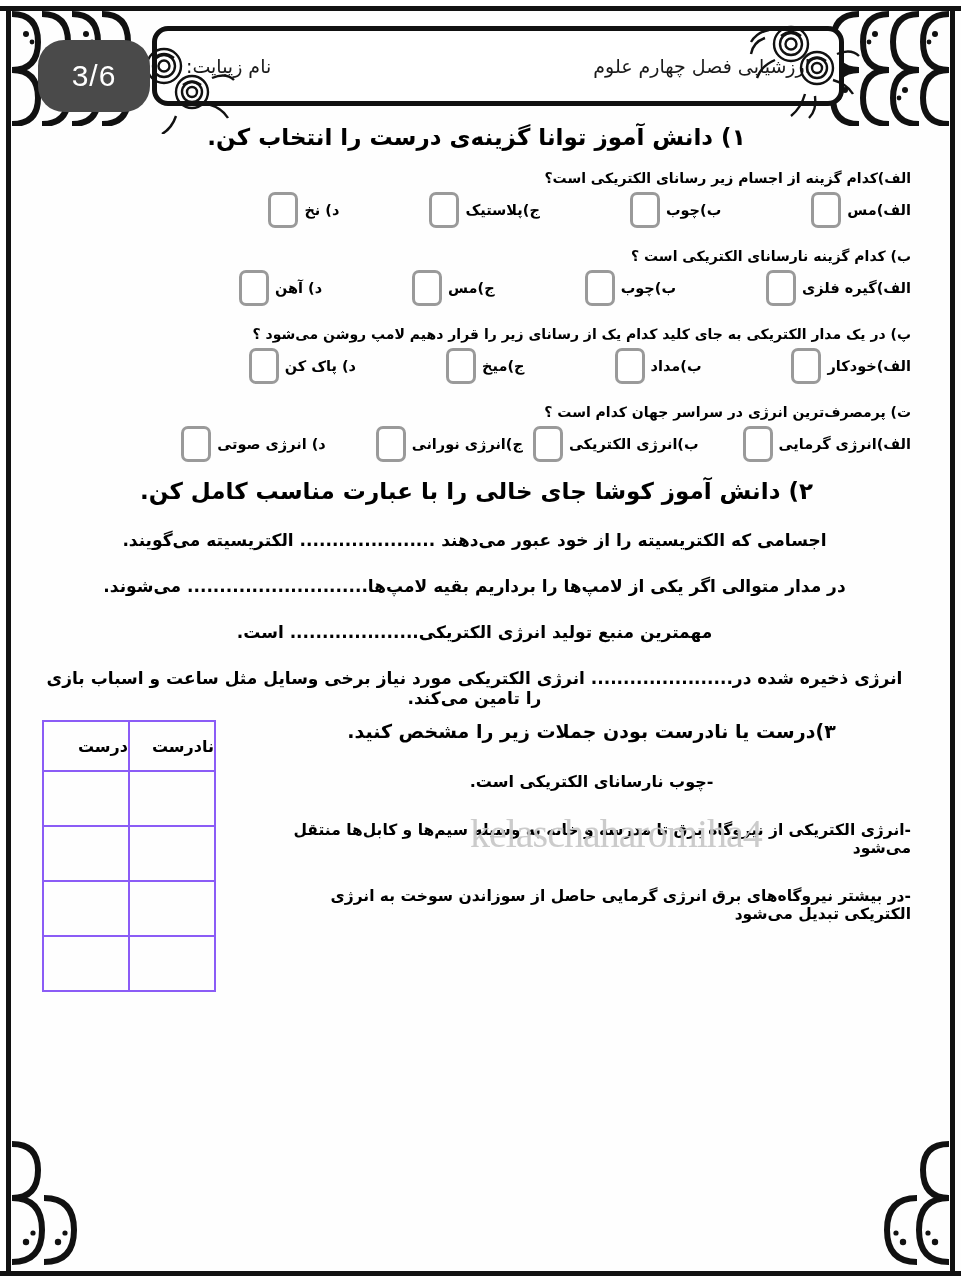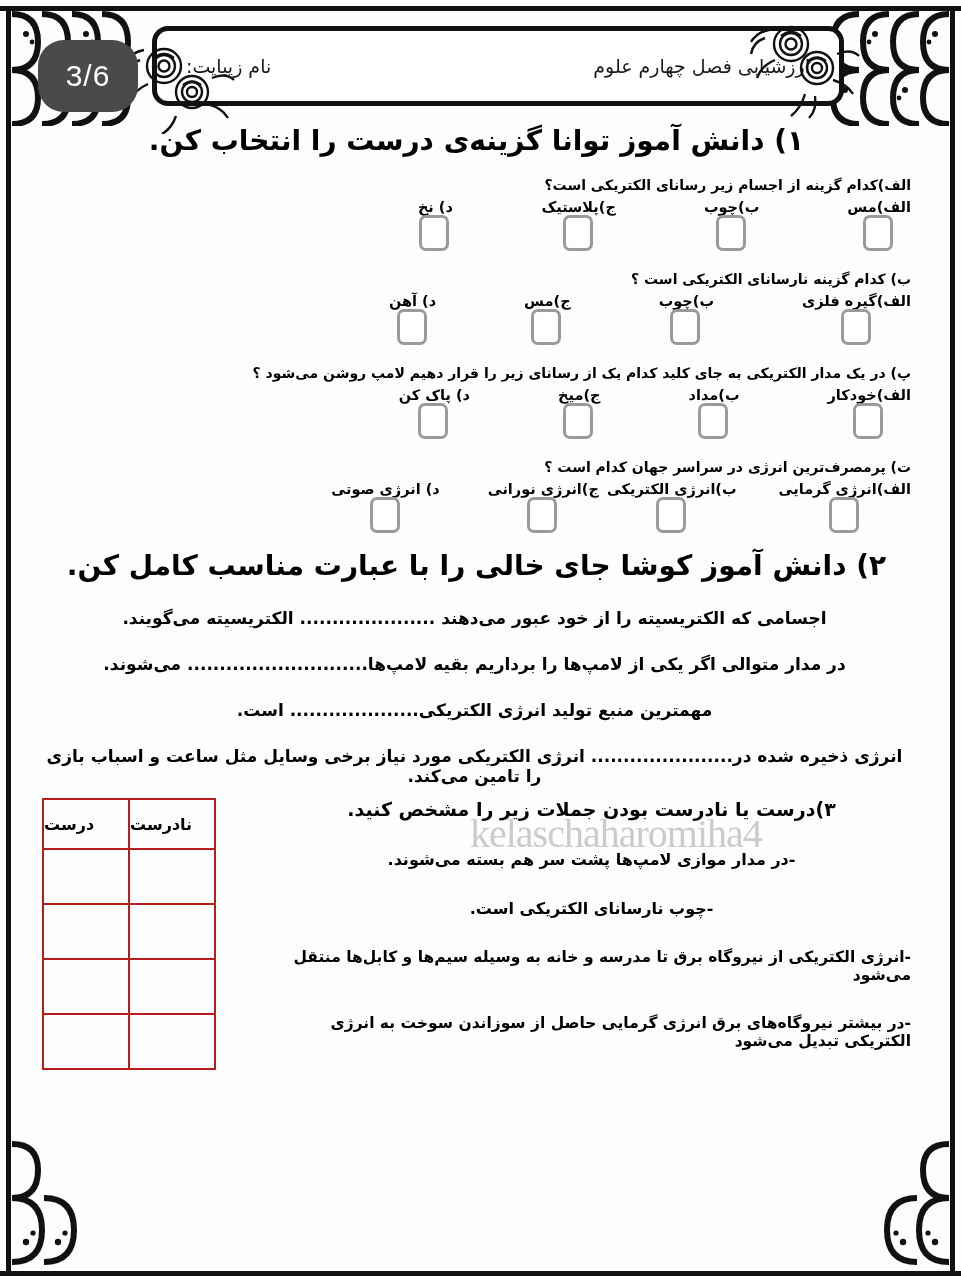--- a/index.html
+++ b/index.html
@@ -83,21 +83,21 @@
     font-weight: 500;
   }
   .header-name { order: 2; }
   .header-title { order: 1; }
 
   
   .page-badge {
     position: absolute;
     left: 38px;
     top: 40px;
-    width: 100px;
+    width: 112px;
     height: 72px;
     background: #4a4a4a;
     border-radius: 26px;
     display: flex;
     align-items: center;
     justify-content: center;
     color: #ffffff;
     font-size: 30px;
     letter-spacing: 1px;
     font-family: "Liberation Sans", sans-serif;
@@ -118,21 +118,21 @@
     position: absolute;
     left: 24px;
     top: 112px;
     width: 913px;
     box-sizing: border-box;
     padding: 0 26px 0 18px;
     direction: rtl;
     text-align: right;
   }
   .q-heading {
-    font-size: 28px;
+    font-size: 23px;
     font-weight: bold;
     color: #000;
     margin: 16px 0 4px 0;
     text-align: center;
     letter-spacing: 0;
   }
   .q-heading.q1 { margin-top: 12px; }
   .sub-q {
     font-size: 14px;
     font-weight: bold;
@@ -145,21 +145,21 @@
     display: flex;
     flex-direction: row;
     align-items: center;
     justify-content: flex-start;
     gap: 0;
     margin: 6px 0 2px 0;
     width: 100%;
   }
   .option {
     display: flex;
-    flex-direction: column;
+    flex-direction: row;
     align-items: center;
     font-size: 14.5px;
     font-weight: bold;
     color: #000;
     white-space: nowrap;
   }
   .option .opt-label { margin-left: 2px; }
   .checkbox {
     display: inline-block;
     width: 24px;
@@ -193,24 +193,24 @@
   }
   .tf-table {
     position: absolute;
     right: auto;
     left: 0;
     top: 0;
     border-collapse: collapse;
     direction: rtl;
   }
   .tf-table td, .tf-table th {
-    border: 2px solid #b91c1c;
+    border: 2px solid #8b5cf6;
     width: 84px;
     height: 53px;
-    text-align: left;
+    text-align: right;
     vertical-align: middle;
     font-size: 16px;
     font-weight: bold;
     color: #000;
     padding: 0;
   }
   .tf-table th { height: 48px; }
   .q3-text-col {
     margin-right: 0;
     margin-left: 230px;
@@ -513,21 +513,20 @@
         </tr>
         <tr>
           <td></td>
           <td></td>
         </tr>
       </tbody>
         </table>
 
       <div class="q3-text-col">
         <div class="q3-heading">۳)درست یا نادرست بودن جملات زیر را مشخص کنید.</div>
-        <div class="tf-statement">-در مدار موازی لامپ‌ها پشت سر هم بسته می‌شوند.</div>
         <div class="tf-statement">-چوب نارسانای الکتریکی است.</div>
         <div class="tf-statement long">-انرژی الکتریکی از نیروگاه برق تا مدرسه و خانه به وسیله سیم‌ها و کابل‌ها منتقل می‌شود</div>
         <div class="tf-statement long">-در بیشتر نیروگاه‌های برق انرژی گرمایی حاصل از سوزاندن سوخت به انرژی الکتریکی تبدیل می‌شود</div>
       </div>
     </div>
 
   </div>
 </div>
 
 </body></html>

